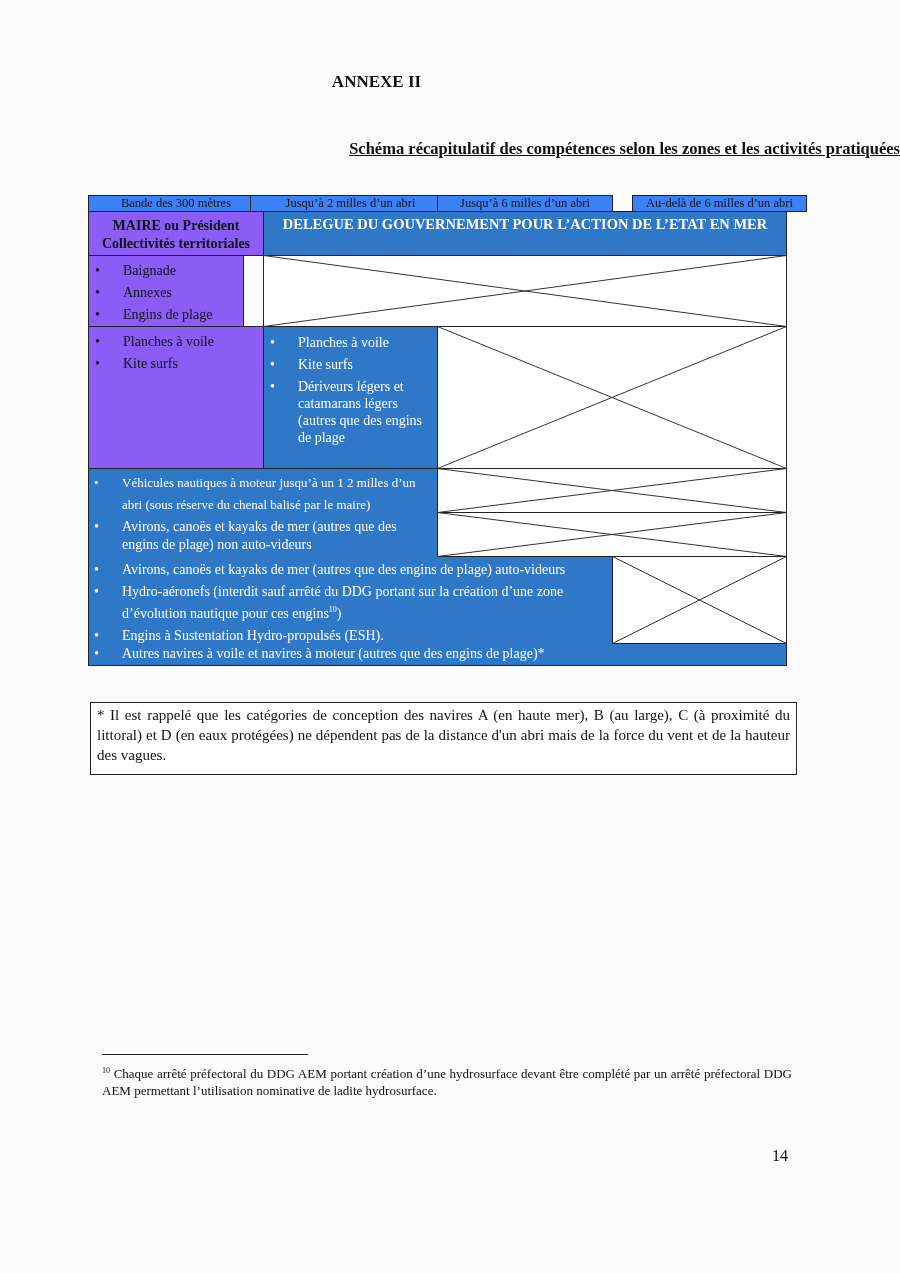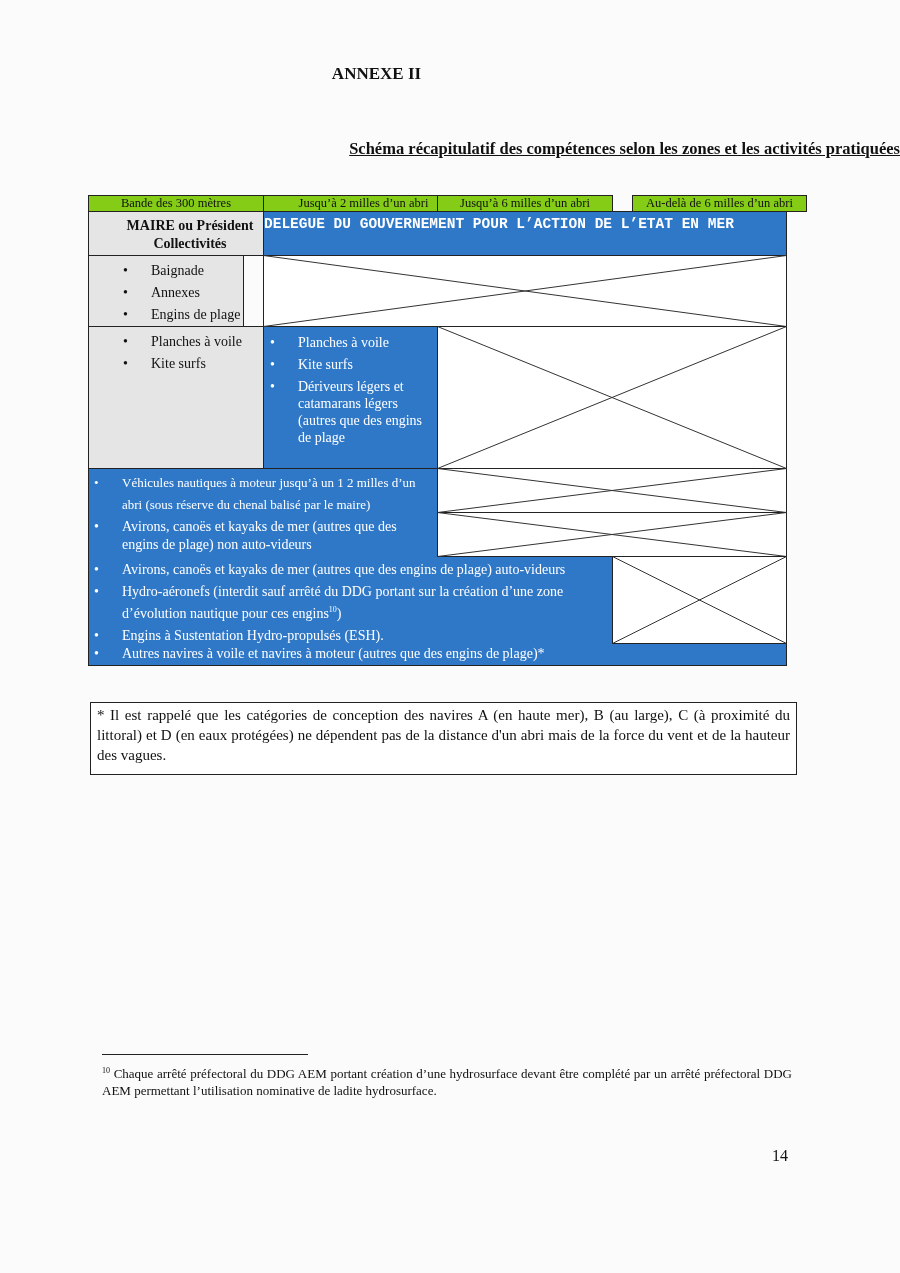--- a/index.html
+++ b/index.html
@@ -1,24 +1,24 @@
 <!DOCTYPE html>
 <html><head>
 <meta charset="utf-8">
 <style>
   html, body { margin:0; padding:0; }
   body { width:900px; height:1273px; background:#fbfbfb; position:relative; overflow:hidden;
          font-family:"Liberation Serif", serif; color:#111; }
   .abs { position:absolute; }
-  #annex-title { left:0; width:753px; top:64px; text-align:center; font-weight:bold; font-size:17px; }
+  #annex-title { left:0; width:753px; top:72px; text-align:center; font-weight:bold; font-size:17px; }
   #schema-title { left:0; width:900px; top:139px; text-align:right; font-weight:bold; font-size:16.5px; text-decoration:underline; }
-  .hcell { position:absolute; top:195px; height:17px; border:1px solid #222; box-sizing:border-box; background:#84cc16;
+  .hcell { position:absolute; top:195px; height:17px; border:1px solid #222; box-sizing:border-box; background:#3b82f6;
            font-size:12.5px; text-align:center; line-height:15px; }
   .blue { background:#2f78c8; }
-  .light { background:#e5e5e5;padding-left:28px; }
+  .light { background:#8b5cf6; }
   .wtxt { color:#fff; }
   ul { margin:0; padding:0; list-style:none; }
   li { position:relative; padding-left:34px; }
   li::before { content:"•"; position:absolute; left:6px; }
   .wbullet li::before { color:#fff; }
   .bbullet li::before { color:#111; }
   #note-box { left:90px; top:702px; width:707px; height:73px; border:1px solid #222; box-sizing:border-box; background:#fff;
               font-size:15px; line-height:20px; padding:2px 6px; text-align:justify; }
   #footnote-rule { left:102px; top:1054px; width:206px; height:1px; background:#222; }
   #footnote { left:102px; top:1062px; width:690px; font-size:13px; line-height:17px; text-align:justify; }
@@ -26,29 +26,29 @@
   #page-number { left:772px; top:1147px; font-size:16px; }
   svg line { stroke:#333; stroke-width:1; }
 </style>
 </head>
 <body>
 
 <div id="annex-title" class="abs">ANNEXE II</div>
 <div id="schema-title" class="abs">Schéma récapitulatif des compétences selon les zones et les activités pratiquées</div>
 
 <div class="hcell" style="left:88px;width:176px;">Bande des 300 mètres</div>
-<div class="hcell" style="left:263px;width:201px;">Jusqu’à 2 milles d’un abri</div>
+<div class="hcell" style="left:250px;width:201px;">Jusqu’à 2 milles d’un abri</div>
 <div class="hcell" style="left:437px;width:176px;">Jusqu’à 6 milles d’un abri</div>
 <div class="hcell" style="left:612px;width:175px;margin-left:20px;">Au-delà de 6 milles d’un abri</div>
 
 <div class="abs light" style="left:88px;top:211px;width:176px;height:45px;border:1px solid #222;box-sizing:border-box;text-align:center;font-weight:bold;font-size:14px;line-height:18px;padding-top:5px;">
   <div>MAIRE ou Président</div>
   <div>Collectivités territoriales</div>
 </div>
-<div class="abs blue wtxt" style="left:263px;top:211px;width:524px;height:45px;border:1px solid #222;box-sizing:border-box;text-align:left;font-weight:bold;font-size:14.5px;padding-top:4px;font-family:Liberation Mono, monospace;">DELEGUE DU GOUVERNEMENT POUR L’ACTION DE L’ETAT EN MER</div>
+<div class="abs blue wtxt" style="left:263px;top:211px;width:524px;height:45px;border:1px solid #222;box-sizing:border-box;text-align:center;font-weight:bold;font-size:14.5px;padding-top:4px;">DELEGUE DU GOUVERNEMENT POUR L’ACTION DE L’ETAT EN MER</div>
 
 <div class="abs light" style="left:88px;top:255px;width:156px;height:72px;border:1px solid #222;box-sizing:border-box;font-size:14px;line-height:22px;padding-top:4px;">
   <ul class="bbullet">
     <li>Baignade</li>
     <li>Annexes</li>
     <li>Engins de plage</li>
   </ul>
 </div>
 
 <div class="abs light" style="left:88px;top:326px;width:176px;height:143px;border:1px solid #222;box-sizing:border-box;font-size:14px;line-height:22px;padding-top:4px;">

